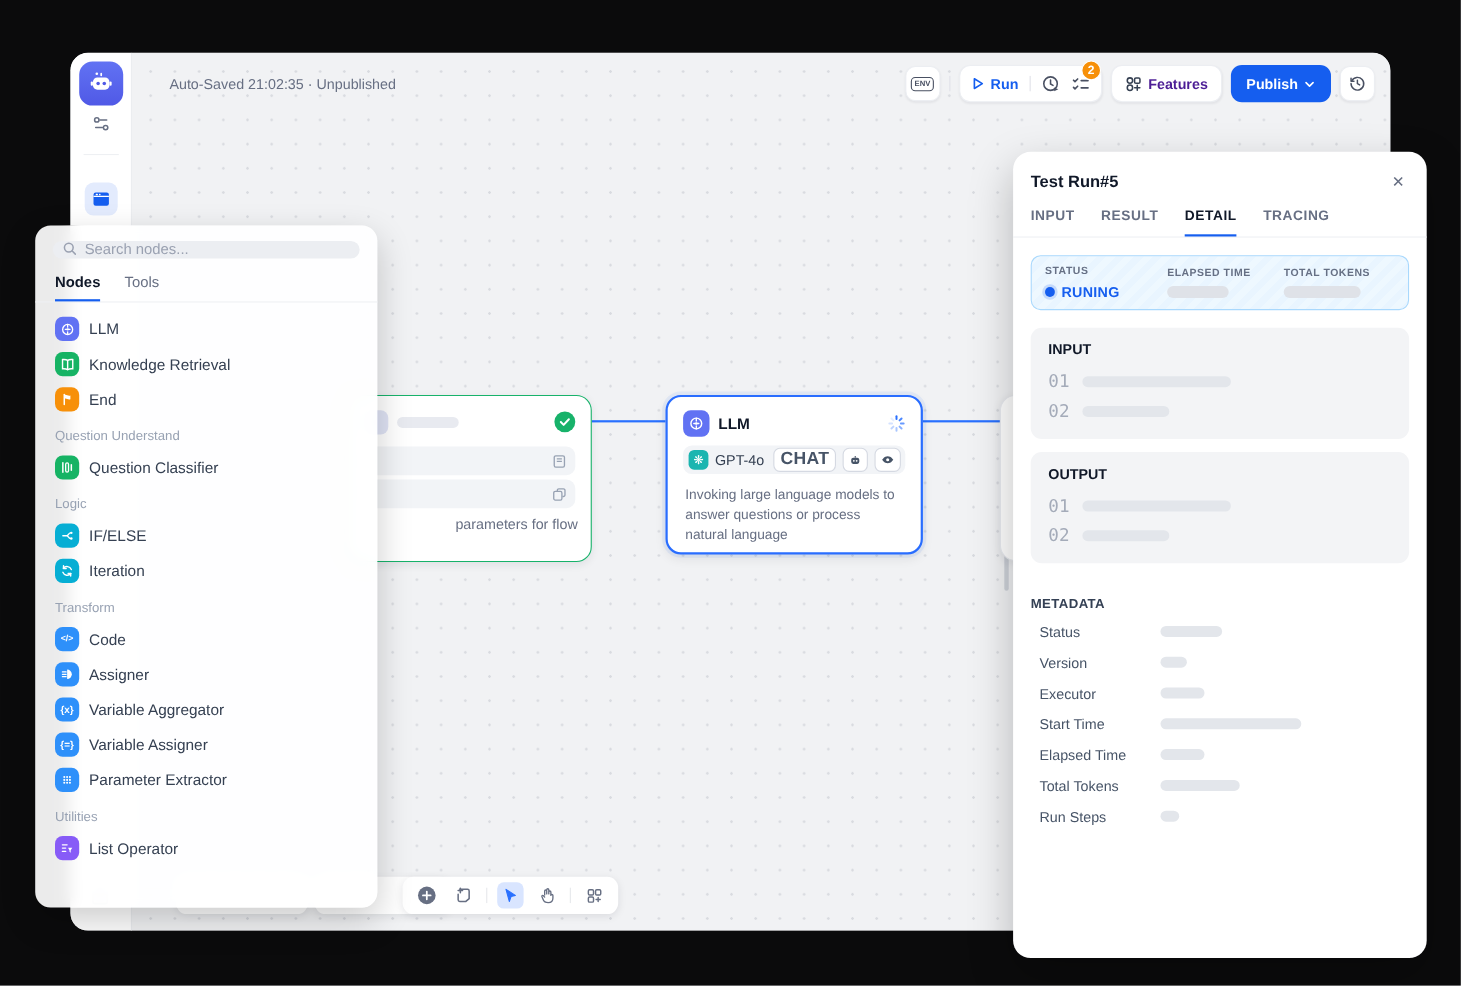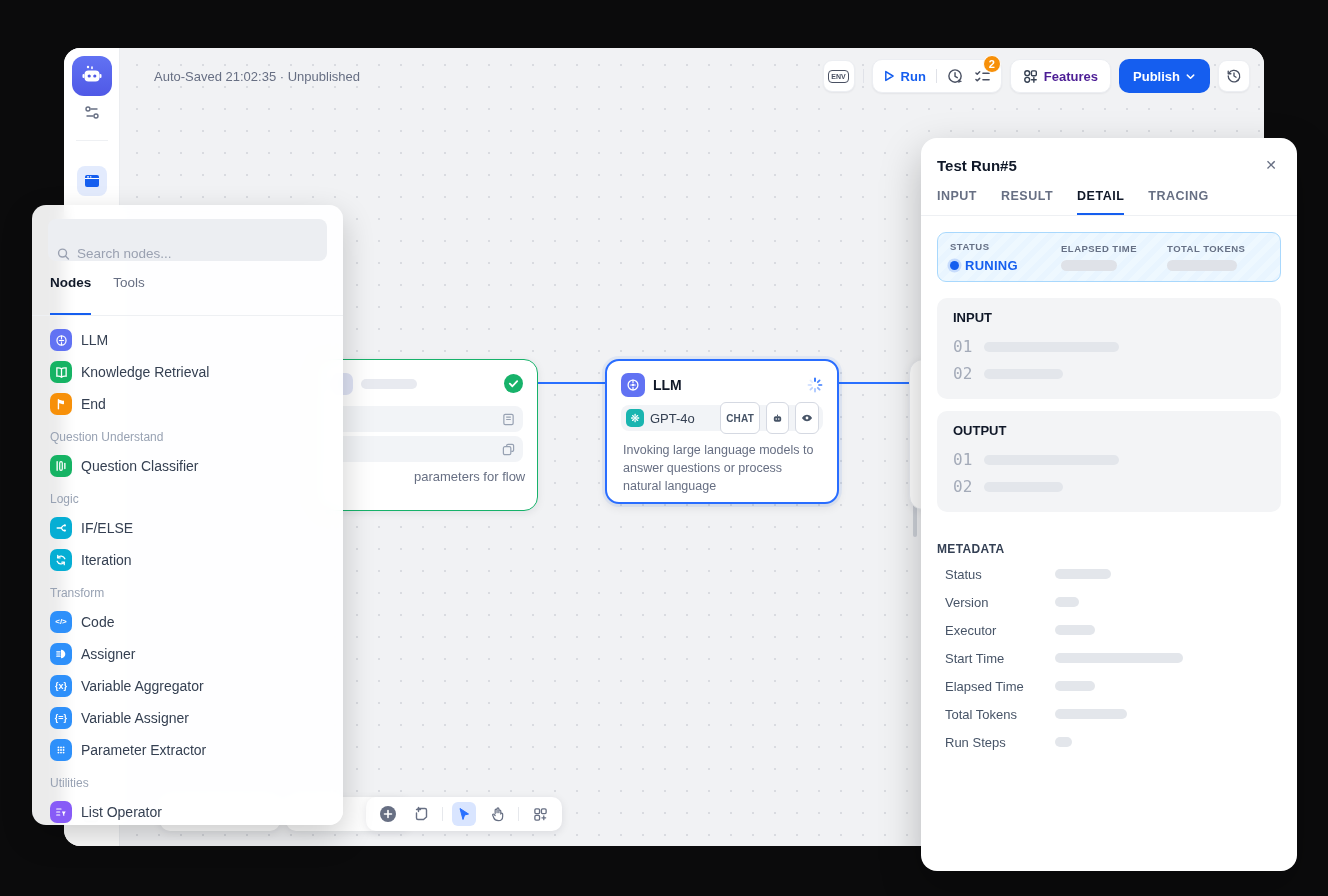--- a/index.html
+++ b/index.html
@@ -61,22 +61,22 @@
     box-shadow:0 0 0 3px rgba(41,109,255,.08), 0 4px 10px rgba(16,24,40,.08); z-index:2; }
   .node-head { display:flex; align-items:center; gap:8px; padding:12px 14px 8px 14px; }
   .node-ico { width:24px; height:24px; border-radius:7px; display:flex; align-items:center; justify-content:center; flex:none; }
   .node-title { font-size:14px; font-weight:700; color:#101828; flex:1; }
   .spinner { width:16px; height:16px; animation:spin 1.1s linear infinite; }
   @keyframes spin { to { transform:rotate(360deg); } }
   .model-pill { margin:0 14px; height:26px; background:#f2f4f7; border-radius:8px; display:flex; align-items:center; gap:6px; padding:0 4px 0 5px; }
   .gpt-ico { width:18px; height:18px; border-radius:5px; background:#1ab5b0; color:#fff; font-size:11px;
     display:flex; align-items:center; justify-content:center; flex:none; }
   .model-name { font-size:13px; font-weight:500; color:#354052; flex:1; }
-  .mini-badge { border:1px solid #d5d9e2; background:#fff; border-radius:6px; height:32px; display:flex;
-    align-items:center; justify-content:center; padding:0 5px; font-size:10px; font-weight:600; color:#475467; letter-spacing:.02em; }
+  .mini-badge { border:1px solid #d5d9e2; background:#fff; border-radius:6px; height:22px; display:flex;
+    align-items:center; justify-content:center; padding:0 5px; font-size:16px; font-weight:600; color:#475467; letter-spacing:.02em; }
   .llm-desc { padding:10px 16px 0 16px; font-size:12.5px; color:#676f83; line-height:1.45; }
 
   .node-end { left:845px; top:311px; width:150px; height:151px; border:1px solid #e9ebf0; box-shadow:0 2px 8px rgba(16,24,40,.08); }
   .outvar-label { padding:2px 14px 6px 14px; font-size:10px; font-weight:600; color:#676f83; letter-spacing:.05em; white-space:nowrap; }
   .end-row { margin:0 14px 6px 14px; height:24px; background:#f2f4f7; border-radius:7px; display:flex;
     align-items:center; gap:5px; padding:0 7px; font-size:12.5px; font-weight:600; color:#354052; white-space:nowrap; }
   .end-row .sep { color:#98a2b3; font-weight:400; }
   .end-row .var { color:#155eef; font-size:11.5px; font-family:"DejaVu Sans Mono", monospace; }
   .dalle-ico { width:13px; height:13px; border-radius:50%; flex:none;
     background:conic-gradient(#ffd500,#76d36a,#42a5f5,#ab47bc,#ef5350,#ff9800,#ffd500); }
@@ -86,25 +86,25 @@
     box-shadow:0 2px 8px rgba(16,24,40,.1); display:flex; align-items:center; gap:9px; padding:0 10px; z-index:2; }
   .ct-sep { width:1px; height:14px; background:#e6e8ec; }
   .ct-btn { width:24px; height:24px; border-radius:6px; display:flex; align-items:center; justify-content:center; cursor:pointer; }
   .ct-btn.active { background:#d9e5ff; }
   .ghost-pill { position:absolute; height:34px; background:#fff; border-radius:10px; box-shadow:0 2px 8px rgba(16,24,40,.08); z-index:1; }
   .canvas-scrollbar { position:absolute; left:849px; top:455px; width:4px; height:34px; border-radius:2px; background:#cfd3da; }
 
   
   .search-panel { position:absolute; left:32px; top:205px; width:311px; height:620px; border-radius:14px;
     background:rgba(255,255,255,.92); backdrop-filter:blur(7px); box-shadow:0 12px 32px rgba(0,0,0,.2); z-index:10; padding:14px 0 0 0; }
-  .search-box { margin:0 16px; height:42px; background:#eceef2; border-radius:8px; display:flex; align-items:flex-end; gap:7px; padding:0 9px; }
+  .search-box { margin:0 16px; height:16px; background:#eceef2; border-radius:8px; display:flex; align-items:flex-start; gap:7px; padding:0 9px; }
   .search-box input { border:none; outline:none; background:transparent; font-size:13.5px; color:#354052; width:100%; font-family:inherit; }
   .search-box input::placeholder { color:#9aa1b1; }
   .panel-tabs { display:flex; gap:22px; padding:14px 18px 0 18px; border-bottom:1px solid #eef0f3; }
-  .panel-tab { font-size:13.5px; padding-bottom:23px; cursor:pointer; }
+  .panel-tab { font-size:13.5px; padding-bottom:8px; cursor:pointer; }
   .panel-tab.active { color:#101828; font-weight:700; border-bottom:2px solid #155eef; }
   .panel-tab.inactive { color:#676f83; font-weight:500;text-align:right; }
   .node-list { padding:8px 8px 0 8px; }
   .nl-item { height:32px; display:flex; align-items:center; gap:9px; padding:0 10px; border-radius:8px; cursor:pointer; }
   .nl-ico { width:22px; height:22px; border-radius:7px; color:#fff; display:flex; align-items:center; justify-content:center; flex:none; }
   .nl-label { font-size:14px; font-weight:500; color:#354052; }
   .nl-section { height:30px; display:flex; align-items:flex-end; padding:0 10px 6px 10px; font-size:12px; color:#98a2b3; }
   .g-txt { font-weight:700; line-height:1; }
 
   .run-panel { position:absolute; left:921px; top:138px; width:376px; height:733px; background:#fff; border-radius:16px;

